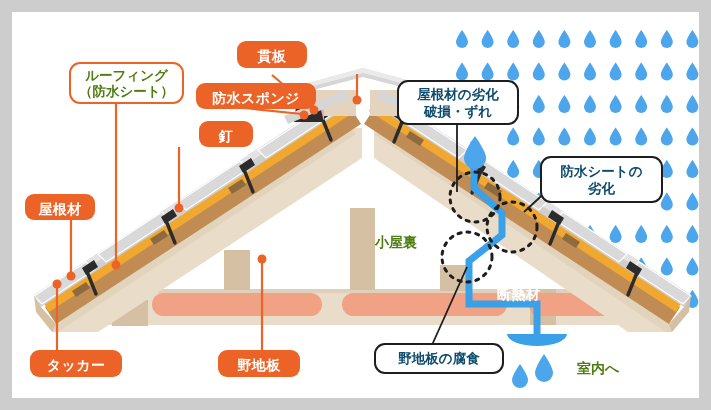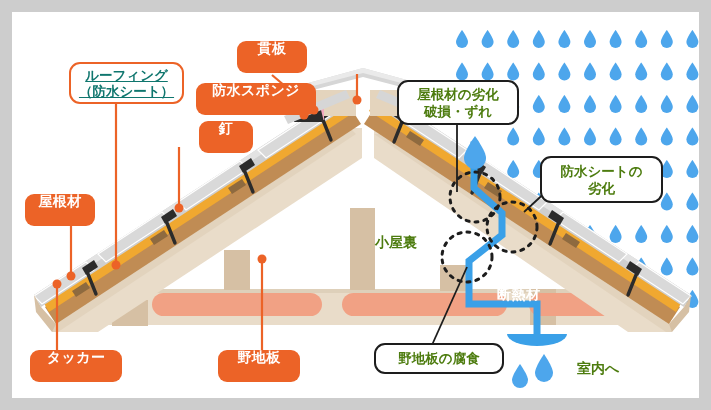--- a/index.html
+++ b/index.html
@@ -6,38 +6,38 @@
   body{font-family:"DejaVu Sans","Liberation Sans",sans-serif;}
   #root{position:relative;width:711px;height:410px;background:#cdcdcd;box-sizing:border-box;overflow:hidden;}
   #canvas{position:absolute;left:12px;top:12px;width:687px;height:386px;background:#ffffff;overflow:hidden;}
   .abs{position:absolute;}
   svg{display:block;}
 
   
   .pill{
     position:absolute;background:#ec6327;color:#ffffff;
     border-radius:9px;font-weight:bold;line-height:1.12;
-    display:flex;align-items:flex-end;justify-content:center;
+    display:flex;align-items:flex-start;justify-content:center;
     text-align:center;letter-spacing:.4px;white-space:pre;
-    font-size:14px;box-sizing:border-box;padding:16px 8px;
+    font-size:14px;box-sizing:border-box;padding:8px 8px;
   }
   .pill.inner{border:2px solid #ffffff;border-radius:10px;}
 
   
   .obox{
-    position:absolute;background:#ffffff;color:#0f766e;
+    position:absolute;background:#ffffff;color:#4d7c0f;
     border:2px solid #ec6327;border-radius:11px;
     font-weight:bold;line-height:1.2;font-size:13.5px;
     display:flex;align-items:center;justify-content:center;
-    text-align:center;white-space:pre;box-sizing:border-box;padding:2px 6px;text-decoration:underline;
+    text-align:center;white-space:pre;box-sizing:border-box;padding:2px 6px;
   }
 
   
   .kbox{
-    position:absolute;background:#ffffff;color:#4d7c0f;
+    position:absolute;background:#ffffff;color:#0c4a6e;
     border:2.2px solid #1d1d1d;border-radius:11px;
     font-weight:bold;line-height:1.2;font-size:13.5px;
     display:flex;align-items:center;justify-content:center;
     text-align:center;white-space:pre;box-sizing:border-box;padding:2px 6px;
   }
 
   
   .ptext{position:absolute;color:#4d7c0f;font-weight:bold;font-size:14px;white-space:pre;}
 
   

